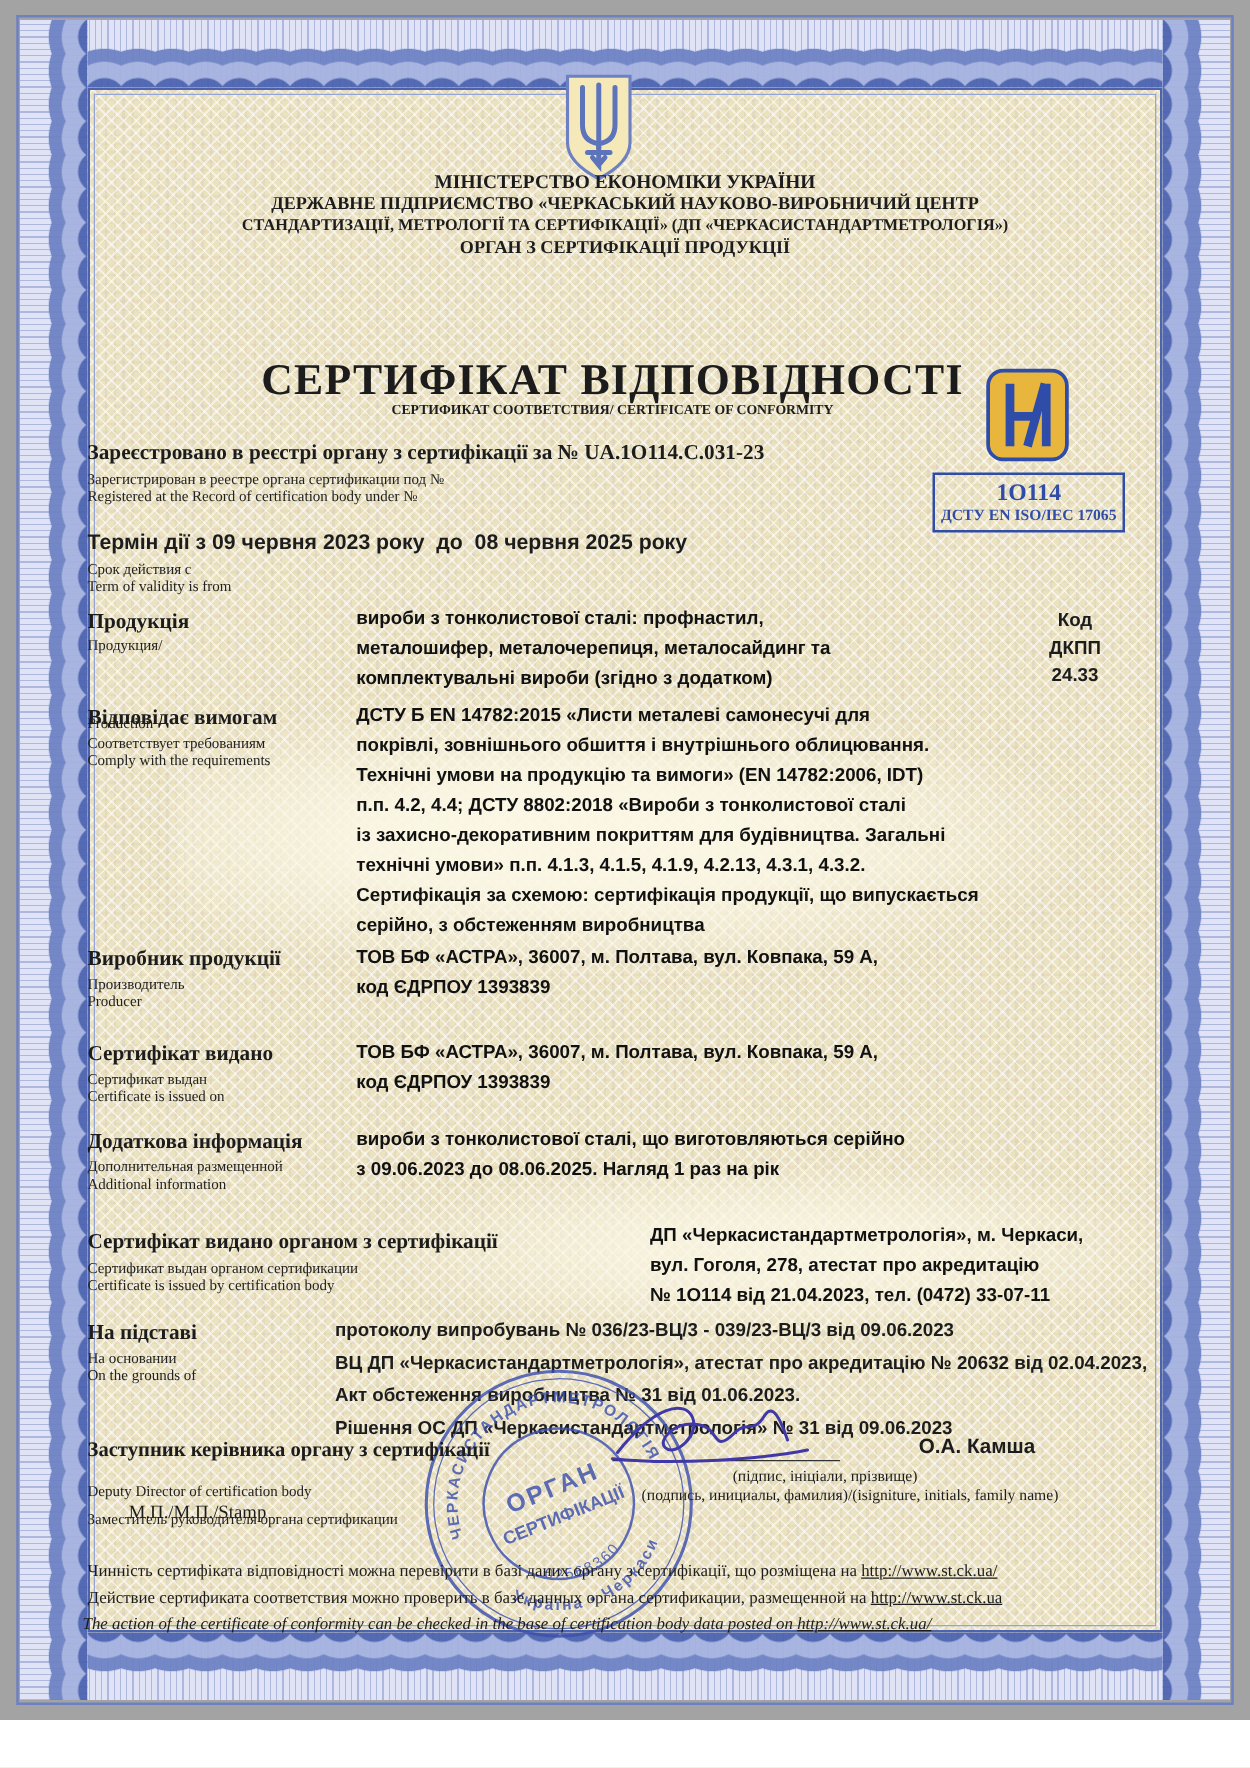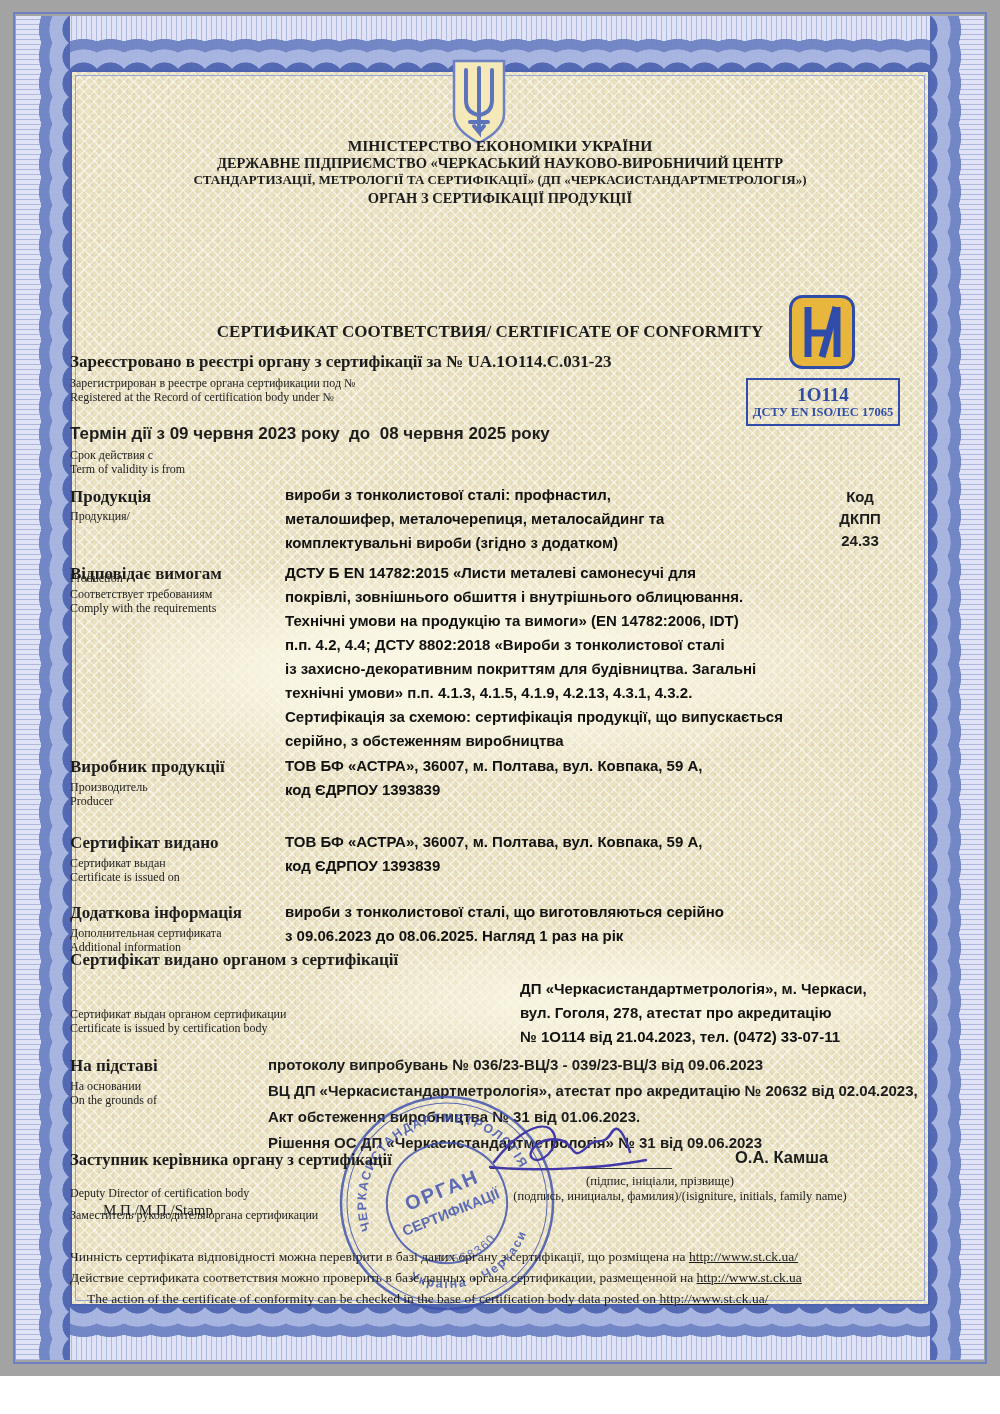--- a/index.html
+++ b/index.html
@@ -87,21 +87,22 @@
       <path d="M20,64 H38"></path>
       <path d="M29,60 L29,74 L24,68 M29,74 L34,68"></path>
     </g>
   </svg>
 
   <div class="abs hdr-line serifB" style="top:137px;font-size:15.5px;">МІНІСТЕРСТВО ЕКОНОМІКИ УКРАЇНИ</div>
   <div class="abs hdr-line serifB" style="top:155px;font-size:14.5px;">ДЕРЖАВНЕ ПІДПРИЄМСТВО «ЧЕРКАСЬКИЙ НАУКОВО-ВИРОБНИЧИЙ ЦЕНТР</div>
   <div class="abs hdr-line serifB" style="top:172px;font-size:13px;">СТАНДАРТИЗАЦІЇ, МЕТРОЛОГІЇ ТА СЕРТИФІКАЦІЇ» (ДП «ЧЕРКАСИСТАНДАРТМЕТРОЛОГІЯ»)</div>
   <div class="abs hdr-line serifB" style="top:190px;font-size:14.5px;">ОРГАН З СЕРТИФІКАЦІЇ ПРОДУКЦІЇ</div>
 
-  <div class="abs serifB" style="left:110px;width:760px;top:322px;font-size:17px;text-align:center;">СЕРТИФИКАТ СООТВЕТСТВИЯ/ CERTIFICATE OF CONFORMITY</div>
+  <div class="abs serifB" style="left:110px;width:760px;top:284px;font-size:35px;letter-spacing:1px;text-align:center;">СЕРТИФІКАТ ВІДПОВІДНОСТІ</div>
+  <div class="abs serifB" style="left:110px;width:760px;top:322px;font-size:11px;text-align:center;">СЕРТИФИКАТ СООТВЕТСТВИЯ/ CERTIFICATE OF CONFORMITY</div>
 
   <svg class="abs" style="left:788px;top:294px;" width="68" height="76" viewBox="0 0 68 76">
     <rect x="2.5" y="2.5" width="63" height="71" rx="12" fill="#e9b63d" stroke="#2f4da8" stroke-width="3"></rect>
     <g stroke="#2f4da8" stroke-width="7" fill="none">
       <path d="M20,13 V63"></path>
       <path d="M20,39 H40"></path>
       <path d="M34,63 L48,13"></path>
       <path d="M49,13 V63"></path>
     </g>
   </svg>
@@ -148,26 +149,26 @@
   <div class="abs sansB val pre" style="left:285px;top:754px;width:560px;">ТОВ БФ «АСТРА», 36007, м. Полтава, вул. Ковпака, 59 А,
 код ЄДРПОУ 1393839</div>
 
   <div class="abs serifB lbl-ua" style="left:70px;top:833px;">Сертифікат видано</div>
   <div class="abs serifR lbl-sub" style="left:70px;top:857px;">Сертификат выдан</div>
   <div class="abs serifR lbl-sub" style="left:70px;top:871px;">Certificate is issued on</div>
   <div class="abs sansB val pre" style="left:285px;top:830px;width:560px;">ТОВ БФ «АСТРА», 36007, м. Полтава, вул. Ковпака, 59 А,
 код ЄДРПОУ 1393839</div>
 
   <div class="abs serifB lbl-ua" style="left:70px;top:903px;">Додаткова інформація</div>
-  <div class="abs serifR lbl-sub" style="left:70px;top:927px;">Дополнительная сертификата</div>
+  <div class="abs serifR lbl-sub" style="left:70px;top:927px;">Дополнительная размещенной</div>
   <div class="abs serifR lbl-sub" style="left:70px;top:941px;">Additional information</div>
   <div class="abs sansB val pre" style="left:285px;top:900px;width:600px;">вироби з тонколистової сталі, що виготовляються серійно
 з 09.06.2023 до 08.06.2025. Нагляд 1 раз на рік</div>
 
-  <div class="abs serifB lbl-ua" style="left:70px;top:950px;">Сертифікат видано органом з сертифікації</div>
+  <div class="abs serifB lbl-ua" style="left:70px;top:983px;">Сертифікат видано органом з сертифікації</div>
   <div class="abs serifR lbl-sub" style="left:70px;top:1008px;">Сертификат выдан органом сертификации</div>
   <div class="abs serifR lbl-sub" style="left:70px;top:1022px;">Certificate is issued by certification body</div>
   <div class="abs sansB val pre" style="left:520px;top:977px;width:410px;">ДП «Черкасистандартметрологія», м. Черкаси,
 вул. Гоголя, 278, атестат про акредитацію
 № 1О114 від 21.04.2023, тел. (0472) 33-07-11</div>
 
   <div class="abs serifB lbl-ua" style="left:70px;top:1056px;">На підставі</div>
   <div class="abs serifR lbl-sub" style="left:70px;top:1080px;">На основании</div>
   <div class="abs serifR lbl-sub" style="left:70px;top:1094px;">On the grounds of</div>
   <div class="abs sansB pre" style="left:268px;top:1052px;width:680px;font-size:15px;line-height:26px;">протоколу випробувань № 036/23-ВЦ/3 - 039/23-ВЦ/3 від 09.06.2023
@@ -210,15 +211,15 @@
       <path d="M8,50 C38,12 62,8 68,22 C74,36 54,54 46,46 C40,40 54,24 74,28 C90,31 84,52 102,34 C112,24 116,36 126,20 C132,11 138,22 144,40"></path>
       <path d="M4,55 C50,60 120,56 160,48"></path>
     </g>
   </svg>
   <div class="abs sansB" style="left:735px;top:1148px;font-size:16.5px;">О.А. Камша</div>
   <div class="abs serifR ctr" style="left:480px;top:1174px;width:360px;font-size:12.5px;">(підпис, ініціали, прізвище)</div>
   <div class="abs serifR ctr" style="left:440px;top:1189px;width:480px;font-size:12.5px;">(подпись, инициалы, фамилия)/(isigniture, initials, family name)</div>
 
   <div class="abs footer-line serifR" style="left:70px;top:1247px;width:860px;"><span>Чинність сертифіката відповідності можна перевірити в базі даних органу з сертифікації, що розміщена на </span><span class="u">http://www.st.ck.ua/</span></div>
   <div class="abs footer-line serifR" style="left:70px;top:1268px;width:860px;"><span>Действие сертификата соответствия можно проверить в базе данных органа сертификации, размещенной на </span><span class="u">http://www.st.ck.ua</span></div>
-  <div class="abs footer-line serifR" style="left:87px;top:1289px;width:860px;"><span>The action of the certificate of conformity can be checked in the base of certification body data posted on </span><span class="u">http://www.st.ck.ua/</span></div>
+  <div class="abs footer-line serifR" style="left:66px;top:1289px;width:860px;font-style:italic;"><span>The action of the certificate of conformity can be checked in the base of certification body data posted on </span><span class="u">http://www.st.ck.ua/</span></div>
 
 </div>
 
 </body></html>

